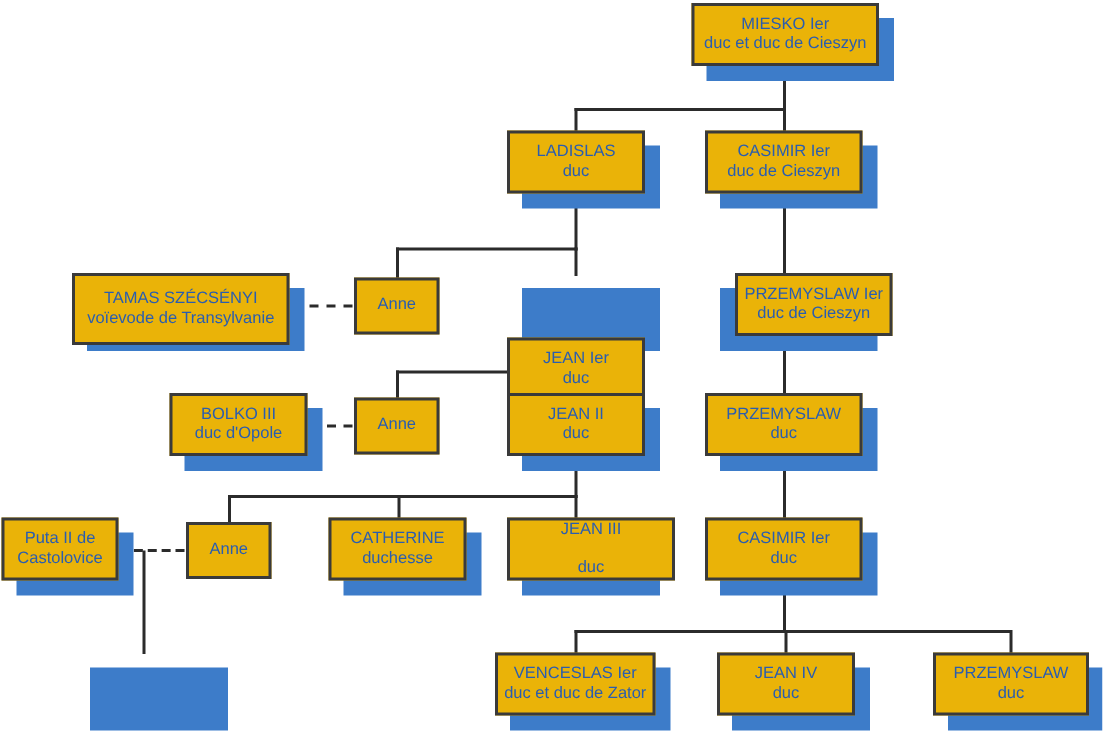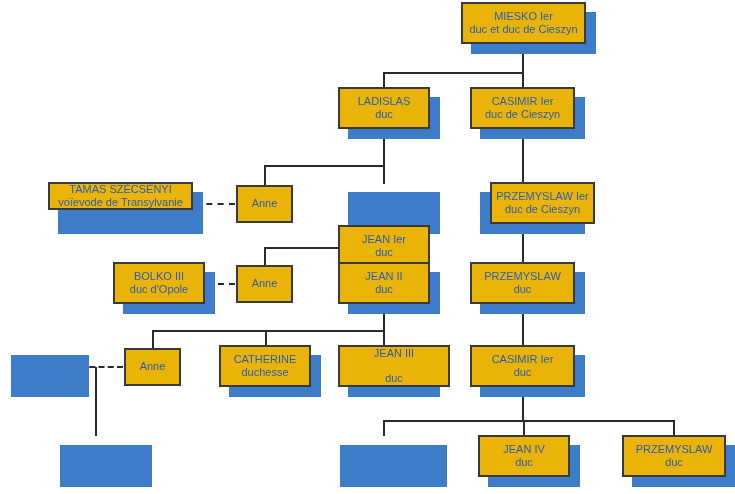--- a/index.html
+++ b/index.html
@@ -123,21 +123,21 @@
   <div class="node" style="left:338px;top:87px;width:92px;height:42px;">
     <span class="l1">LADISLAS</span>
     <span class="l2">duc</span>
   </div>
 
   <div class="node" style="left:470px;top:87px;width:105px;height:42px;">
     <span class="l1">CASIMIR Ier</span>
     <span class="l2">duc de Cieszyn</span>
   </div>
 
-  <div class="node" style="left:48px;top:182px;width:145px;height:28px;">
+  <div class="node" style="left:48px;top:182px;width:145px;height:48px;">
     <span class="l1">TAMAS SZÉCSÉNYI</span>
     <span class="l2">voïevode de Transylvanie</span>
   </div>
 
   <div class="node" style="left:236px;top:185px;width:57px;height:38px;">
     <span class="l1">Anne</span>
   </div>
 
   <div class="node" style="left:338px;top:182px;width:92px;height:42px;margin-top:43px;">
     <span class="l1">JEAN Ier</span>
@@ -161,20 +161,24 @@
   <div class="node" style="left:338px;top:262px;width:92px;height:42px;">
     <span class="l1">JEAN II</span>
     <span class="l2">duc</span>
   </div>
 
   <div class="node" style="left:470px;top:262px;width:105px;height:42px;">
     <span class="l1">PRZEMYSLAW</span>
     <span class="l2">duc</span>
   </div>
 
+  <div class="node" style="left:1px;top:345px;width:78px;height:42px;">
+    <span class="l1">Puta II de</span>
+    <span class="l2">Castolovice</span>
+  </div>
 
   <div class="node" style="left:124px;top:348px;width:57px;height:38px;">
     <span class="l1">Anne</span>
   </div>
 
   <div class="node" style="left:219px;top:345px;width:92px;height:42px;">
     <span class="l1">CATHERINE</span>
     <span class="l2">duchesse</span>
   </div>
 
@@ -182,20 +186,24 @@
     <span class="l1">JEAN III</span>
     <span class="l2">duc</span>
   </div>
 
   <div class="node" style="left:470px;top:345px;width:105px;height:42px;">
     <span class="l1">CASIMIR Ier</span>
     <span class="l2">duc</span>
   </div>
 
 
+  <div class="node" style="left:330px;top:435px;width:107px;height:42px;">
+    <span class="l1">VENCESLAS Ier</span>
+    <span class="l2">duc et duc de Zator</span>
+  </div>
 
   <div class="node" style="left:478px;top:435px;width:92px;height:42px;">
     <span class="l1">JEAN IV</span>
     <span class="l2">duc</span>
   </div>
 
   <div class="node" style="left:622px;top:435px;width:104px;height:42px;">
     <span class="l1">PRZEMYSLAW</span>
     <span class="l2">duc</span>
   </div>

